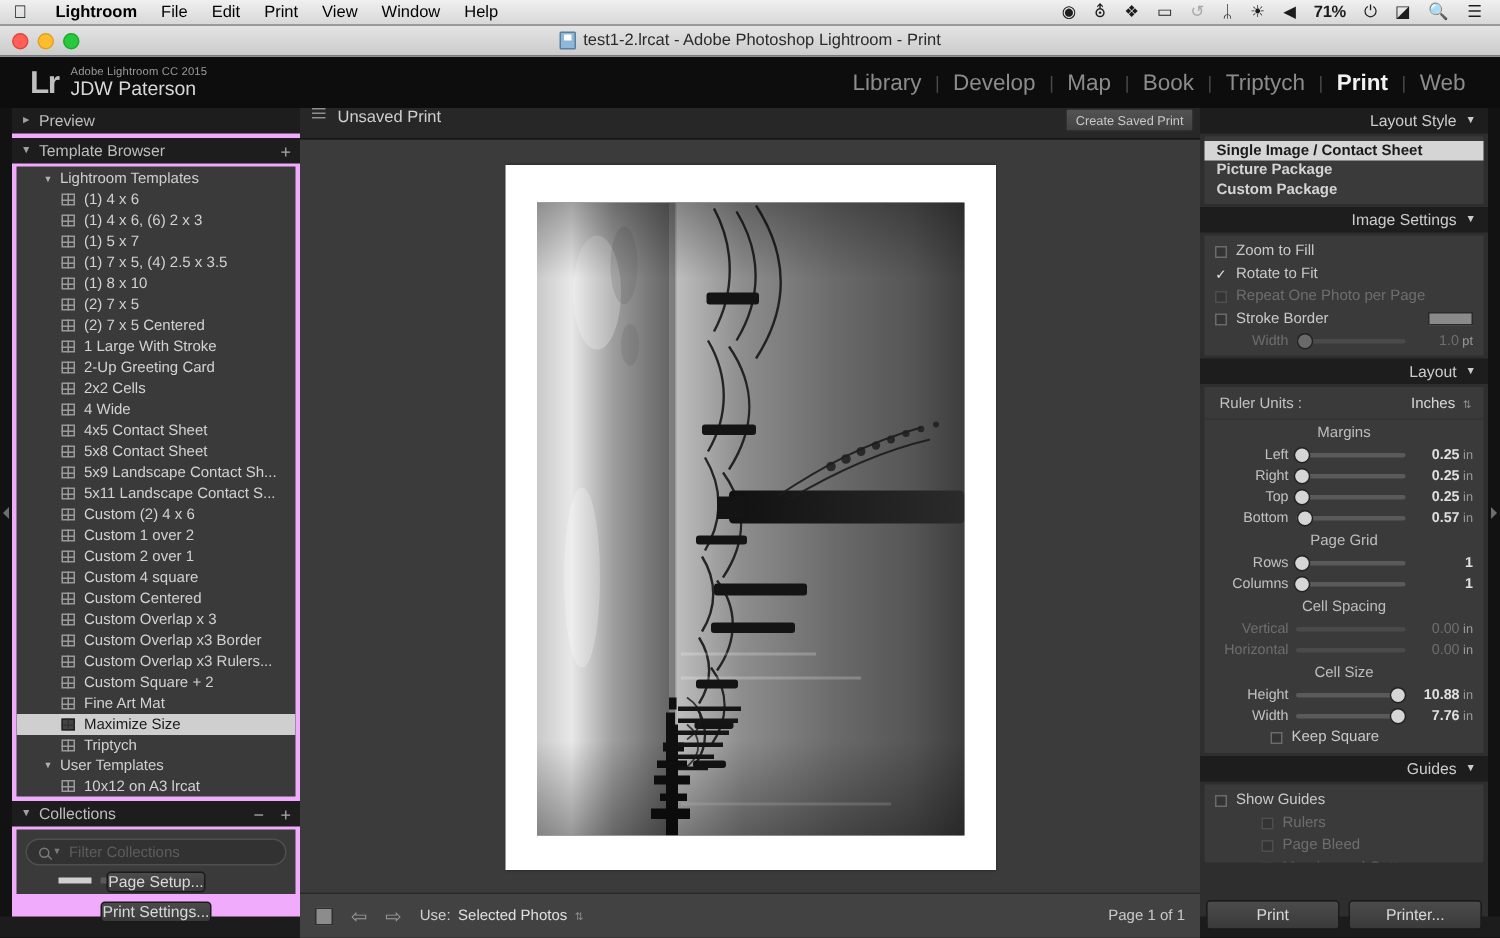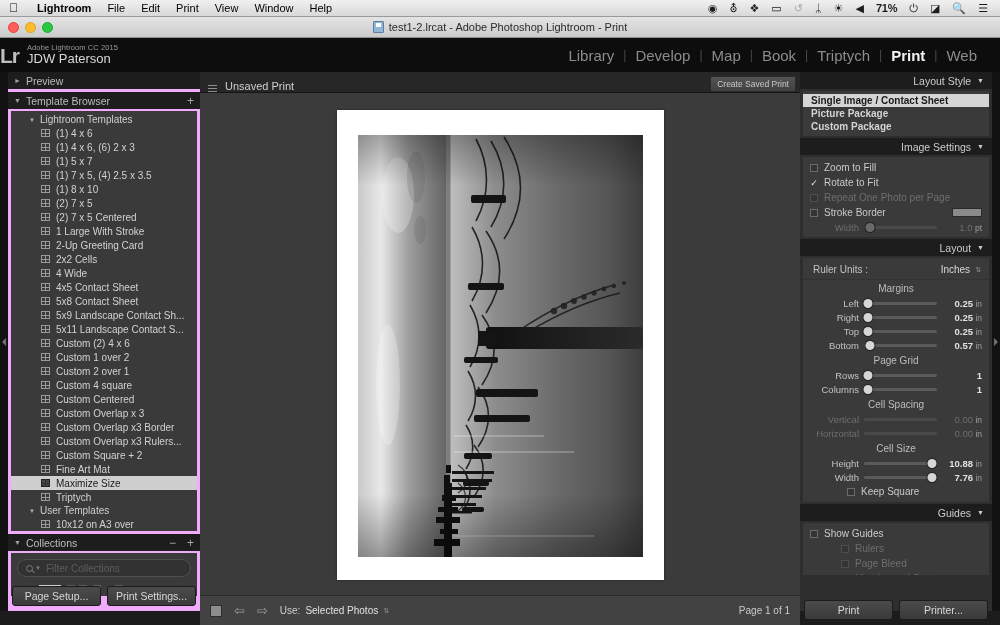--- a/index.html
+++ b/index.html
@@ -58,21 +58,21 @@
     position: absolute; top: 38px; left: 0; width: 1000px; height: 587px;
     background: #1c1c1c;
   }
 
   
   .topbar {
     position: absolute; top: 0; left: 0; width: 1000px; height: 34px;
     background: #0d0d0d;
     display: flex; align-items: center;
   }
-  .ident { display: flex; align-items: flex-end; padding-left: 0; gap: 8px; }
+  .ident { display: flex; align-items: flex-end; padding-left: 20px; gap: 8px; }
   .lr-logo {
     font-size: 21px; font-weight: bold; color: #bfbfbf;
     letter-spacing: -1px; line-height: 20px;
   }
   .ident-txt { line-height: 1.05; padding-bottom: 1px; }
   .ident-txt .small { font-size: 7.5px; color: #9a9a9a; display: block; letter-spacing: 0.1px; }
   .ident-txt .big { font-size: 13px; color: #d8d8d8; display: block; }
   .modules { margin-left: auto; display: flex; align-items: center; padding-right: 14px; }
   .modules .mod {
     font-size: 15px; color: #8c8c8c; padding: 0 9px; cursor: default;
@@ -136,21 +136,21 @@
   .mag-caret { font-size: 6px; color: #7c7c7c; margin-left:-3px; }
   .mini-scroll {
     margin-top: 8px; height: 5px; position: relative;
   }
   .mini-scroll i {
     position: absolute; height: 4px; background: #5a5a5a; top: 0;
   }
 
   .lp-buttons {
     position: absolute; bottom: 0; left: 0; width: 192px; height: 30px;
-    display: flex; align-items: center; justify-content: space-between; padding: 0 4px; gap: 6px;
+    display: flex; align-items: center; justify-content: space-between; padding: 0 4px; gap: 6px; flex-direction: column;
   }
   .btn {
     flex: 1; height: 20px; border: 1px solid #1b1b1b; border-radius: 3px;
     background: linear-gradient(180deg,#4b4b4b 0%,#3a3a3a 100%);
     color: #d8d8d8; font-size: 10.5px;
     display: flex; align-items: center; justify-content: center;
   }
 
   
   .rightpanel {
@@ -203,21 +203,21 @@
   }
   .ruler-row .rv { margin-left: auto; color: #d8d8d8; display: flex; align-items: center; gap: 5px; }
   .ruler-row .rv .cc { font-size: 7px; color: #8e8e8e; }
 
   
   .content {
     position: absolute; top: 34px; left: 200px; right: 200px; bottom: 0;
     background: #3b3b3b;
   }
   .filmbar {
-    height: 21px; background: #272727; display: flex; align-items: flex-end;
+    height: 21px; background: #272727; display: flex; align-items: flex-start;
     padding: 0 4px; gap: 8px; border-bottom: 1px solid #151515;
   }
   .hamburger { display: flex; flex-direction: column; gap: 2px; padding-left: 4px; }
   .hamburger i { width: 9px; height: 1px; background: #8e8e8e; display: block; }
   .filmbar .lbl { font-size: 11px; color: #cfcfcf; }
   .csp-btn {
     margin-left: auto; font-size: 8.5px; color: #c9c9c9;
     background: linear-gradient(180deg,#535353,#414141);
     border: 1px solid #2a2a2a; border-radius: 2px; padding: 2px 6px;
   }
@@ -465,21 +465,21 @@
         <div class="titem">
           <i class="tico"></i>
           <span>Triptych</span>
         </div>
         <div class="grp">
           <span class="tri">▼</span>
           <span>User Templates</span>
         </div>
         <div class="titem">
           <i class="tico"></i>
-          <span>10x12 on A3 over</span>
+          <span>10x12 on A3 lrcat</span>
         </div>
       </div>
 
     <div class="panel-hdr" style="margin-top:3px;">
       <span class="tri">▼</span>
       <span>Collections</span>
       <span class="minus">−</span>
       <span class="plus2">+</span>
     </div>
     <div class="coll-body">

